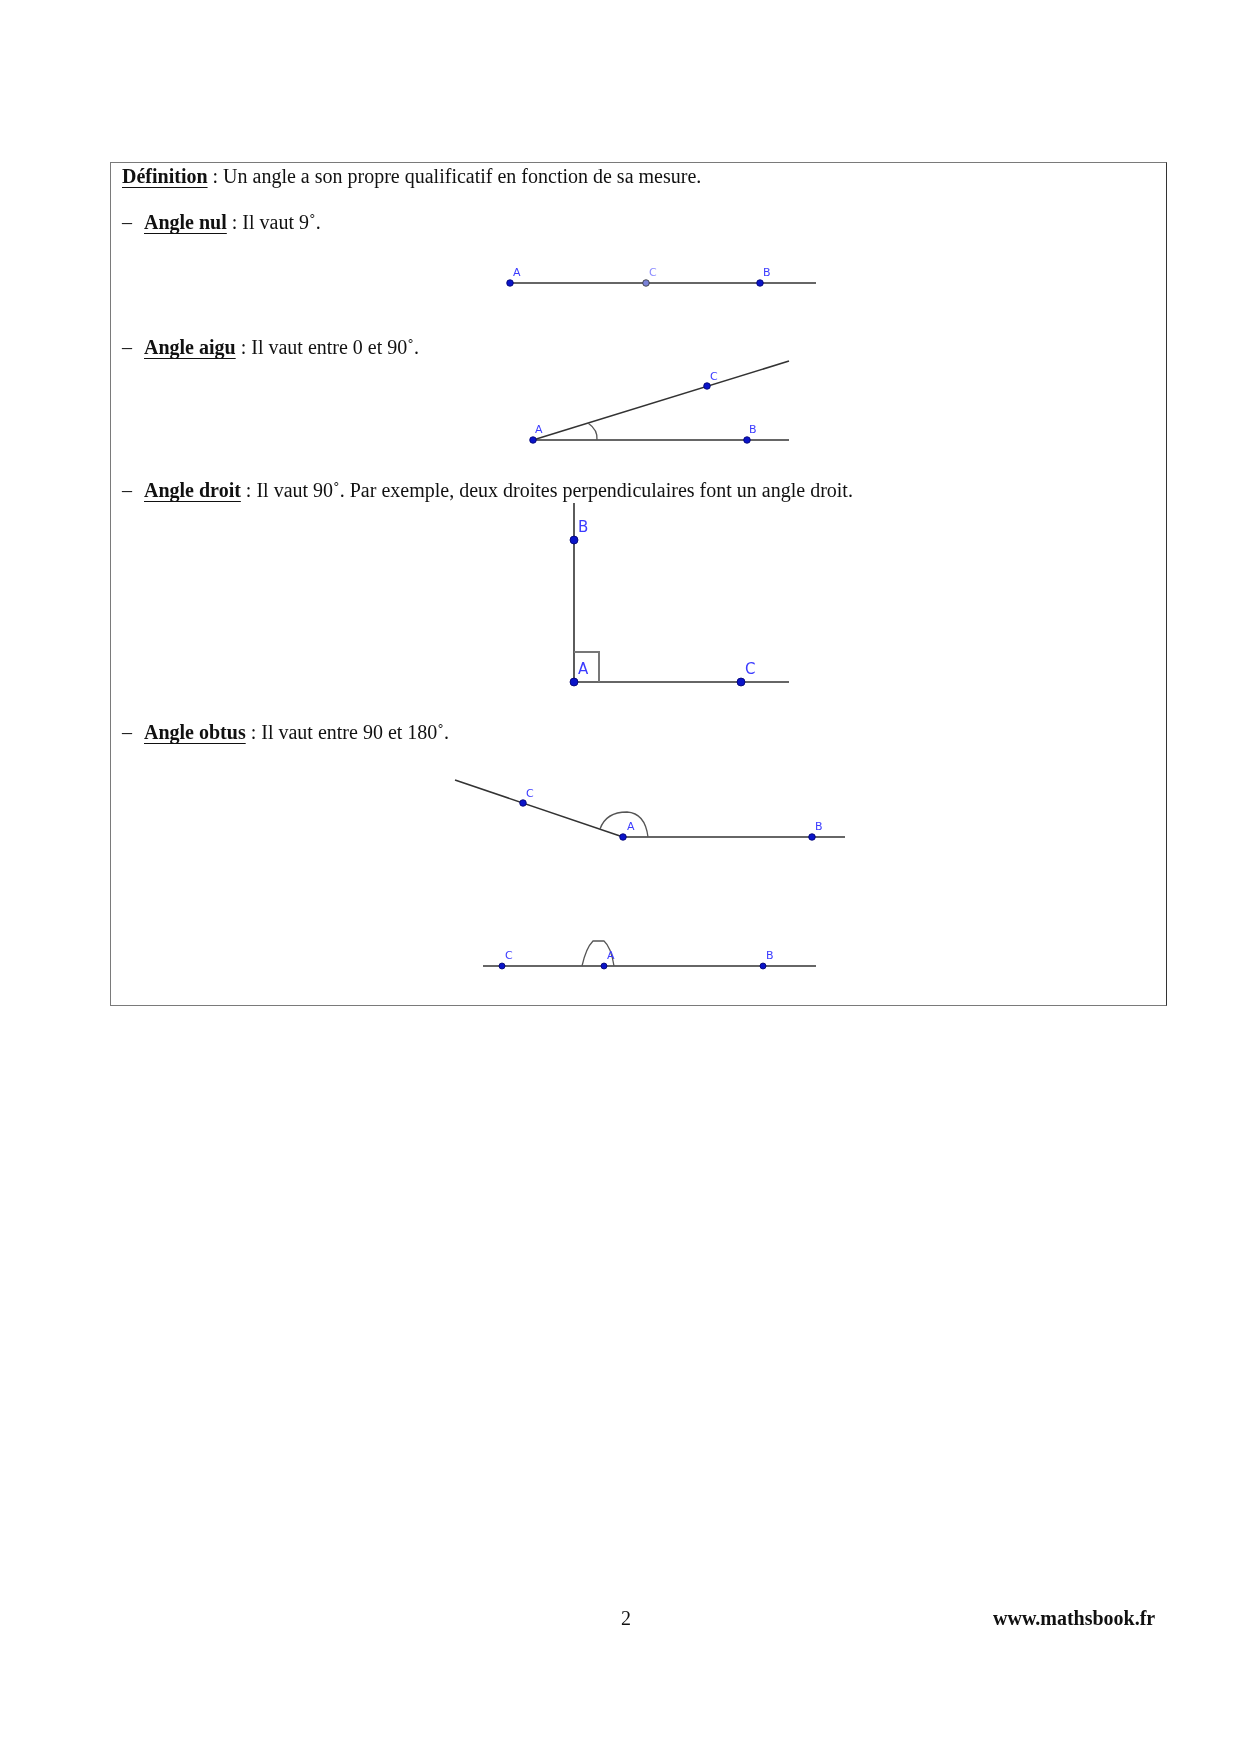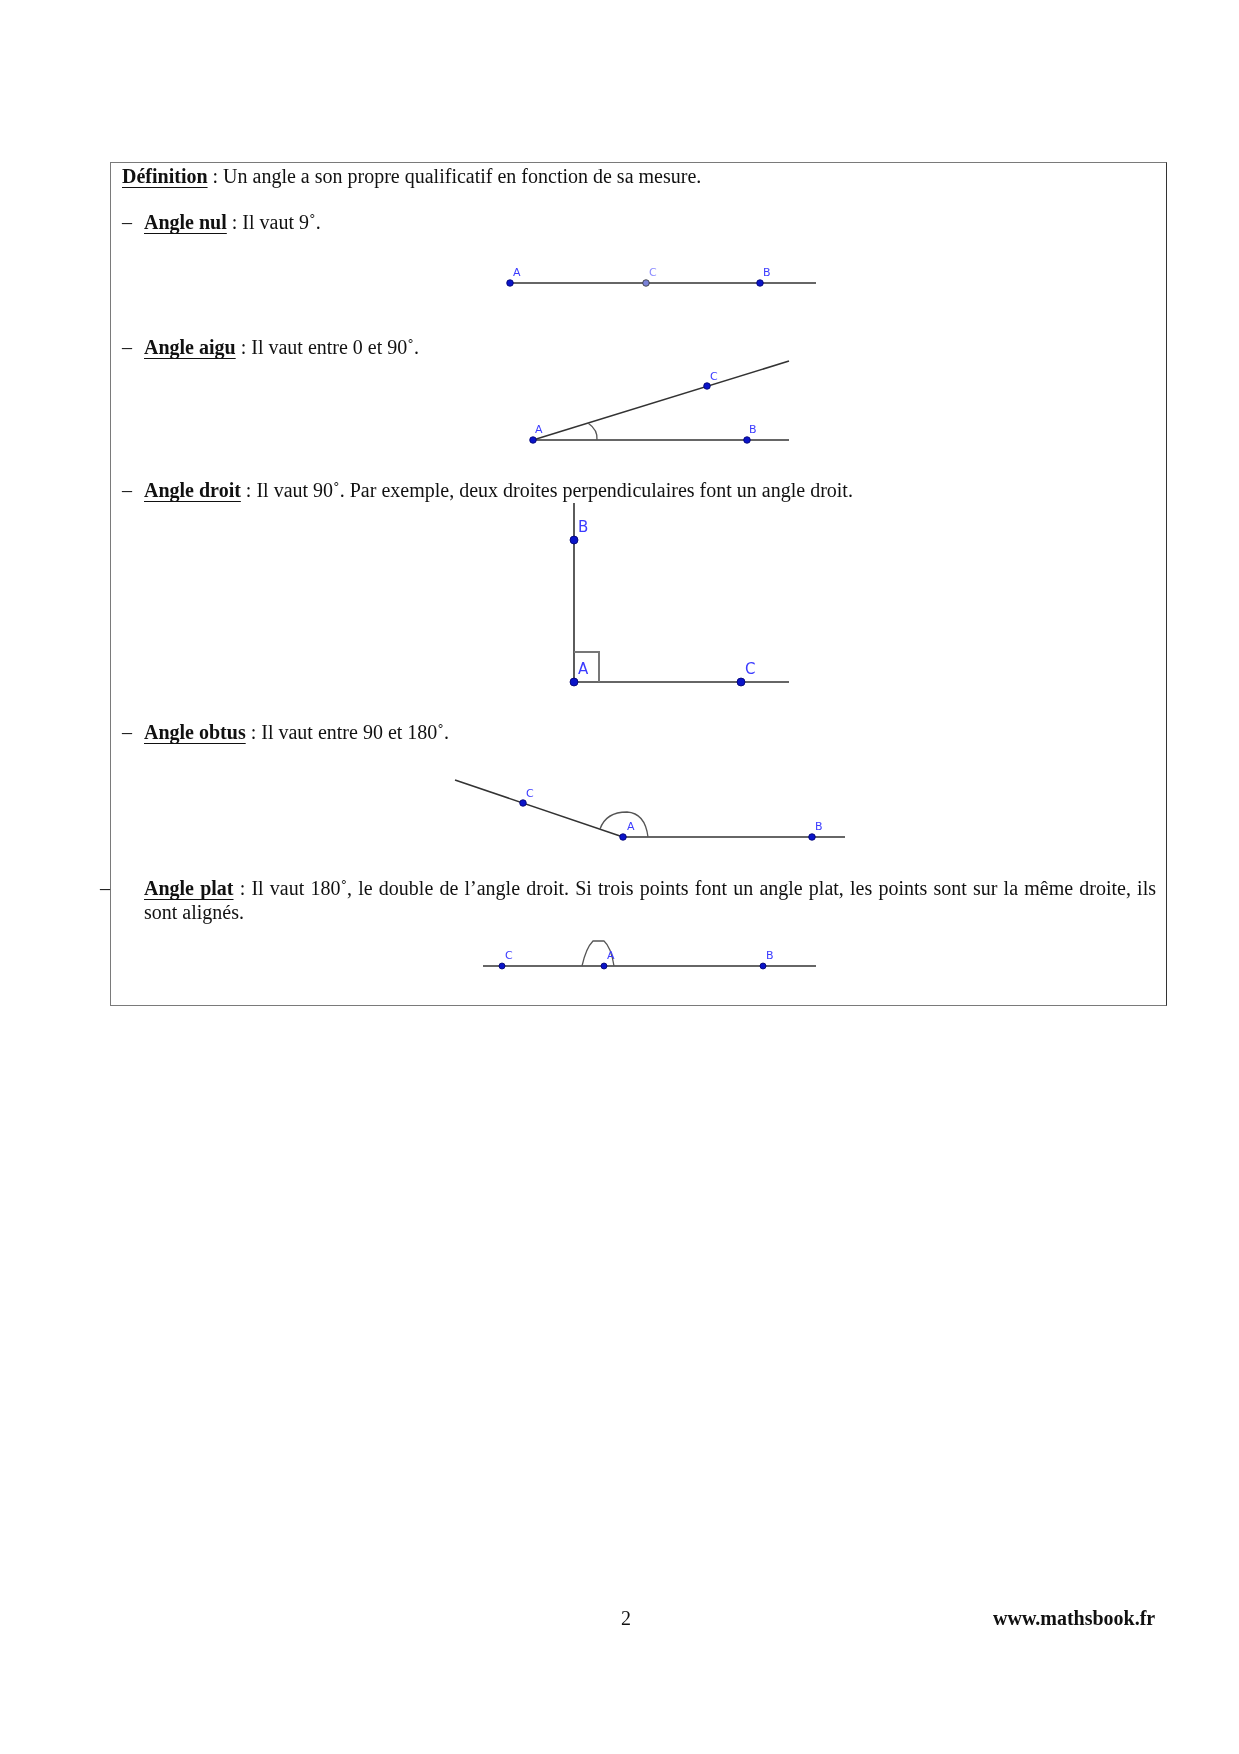--- a/index.html
+++ b/index.html
@@ -42,23 +42,20 @@
   </div>
 
   <div class="line" style="left:122px; top:446px;margin-top:32px;">
     <span class="dash">–</span><span class="term">Angle droit</span><span> : Il vaut 90˚. Par exemple, deux droites perpendiculaires font un angle droit.</span>
   </div>
 
   <div class="line" style="left:122px; top:720px;">
     <span class="dash">–</span><span class="term">Angle obtus</span><span> : Il vaut entre 90 et 180˚.</span>
   </div>
 
-  <div class="line justify" style="left:122px; top:876px; width:1034px; padding-left:22px; text-indent:-22px; box-sizing:border-box;">
-    <span class="dash">–</span><span class="term">Angle plat</span><span> : Il vaut 180˚, le double de l’angle droit. Si trois points font un angle plat, les points sont sur la même droite, ils sont alignés.</span>
-  </div>
 
   <svg class="fig" viewBox="0 0 1239 1754">
 
     <g>
       <line class="seg" x1="510" y1="283" x2="816" y2="283"></line>
       <circle class="pt" cx="510" cy="283" r="3.3"></circle>
       <circle class="pt-light" cx="646" cy="283" r="3.3"></circle>
       <circle class="pt" cx="760" cy="283" r="3.3"></circle>
       <text class="lbl" x="513" y="276">A</text>
       <text class="lbl lbl-light" x="649" y="276">C</text>

